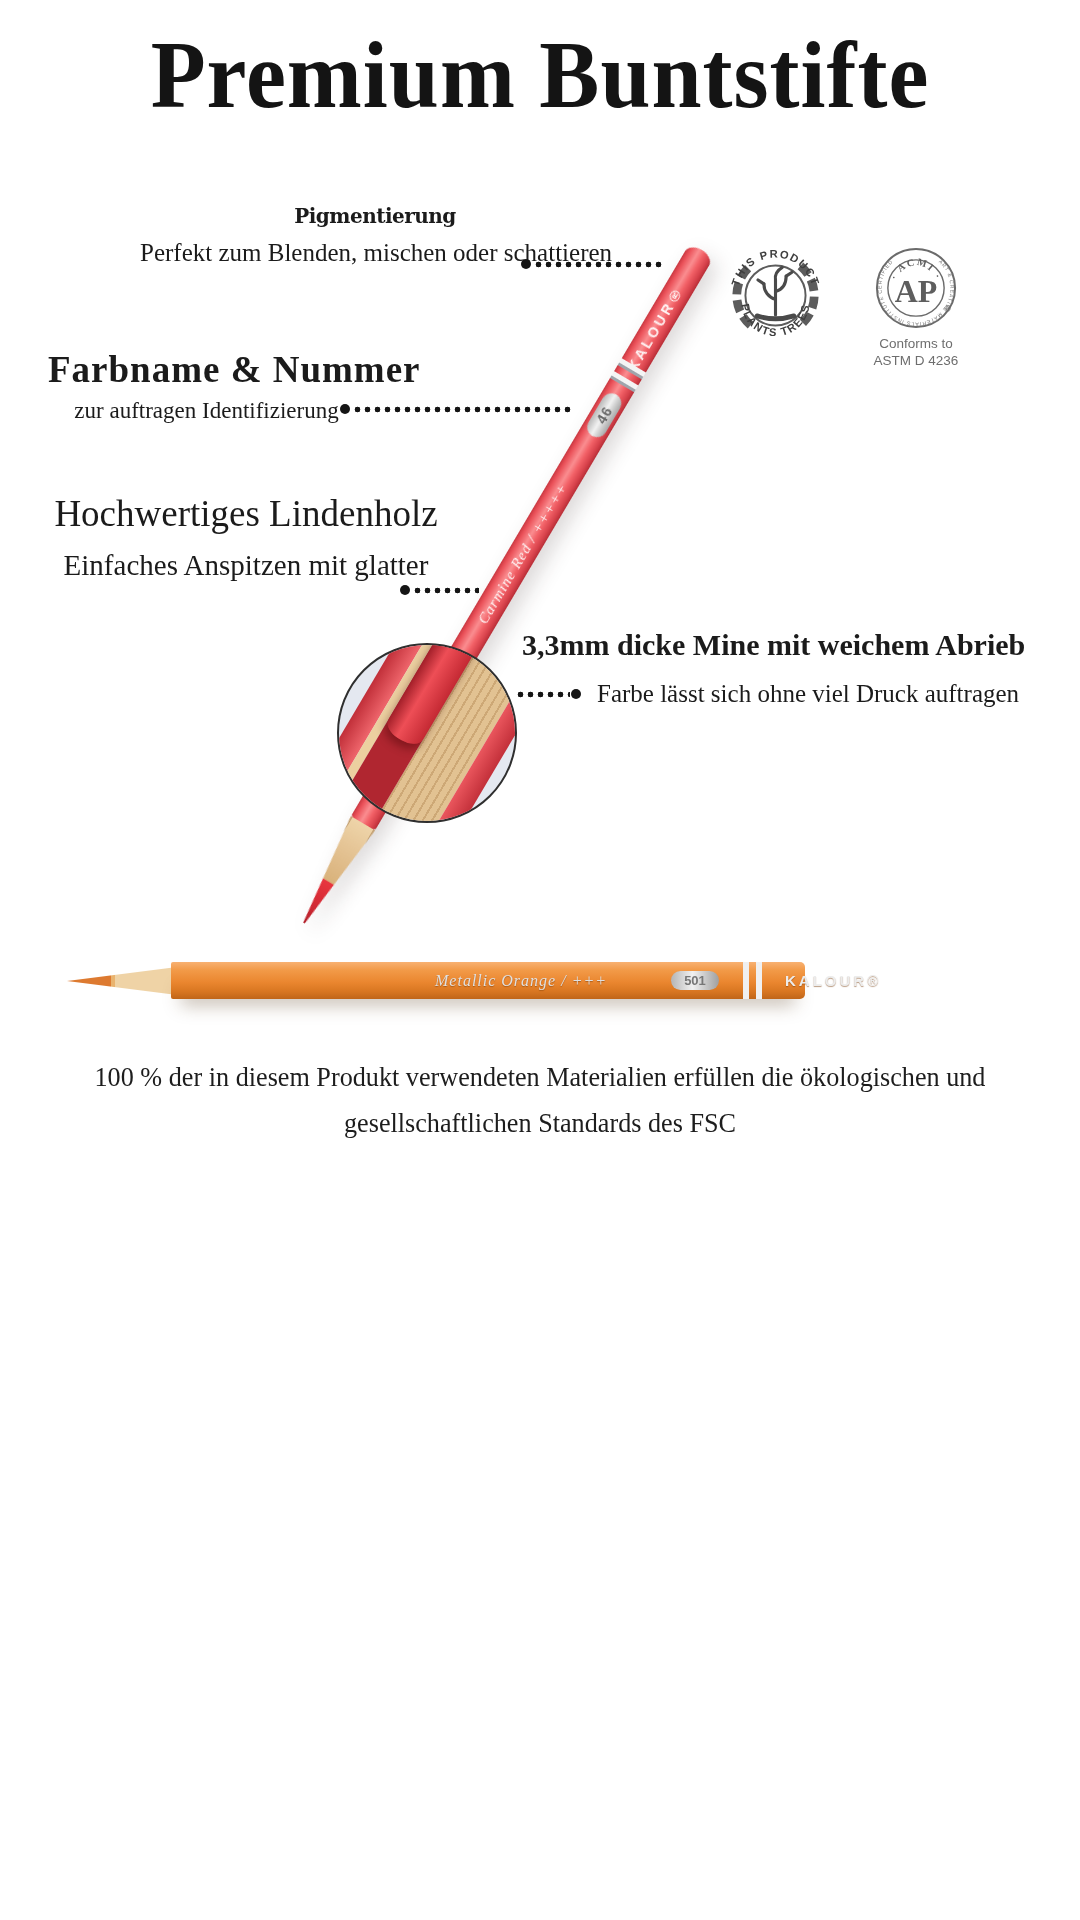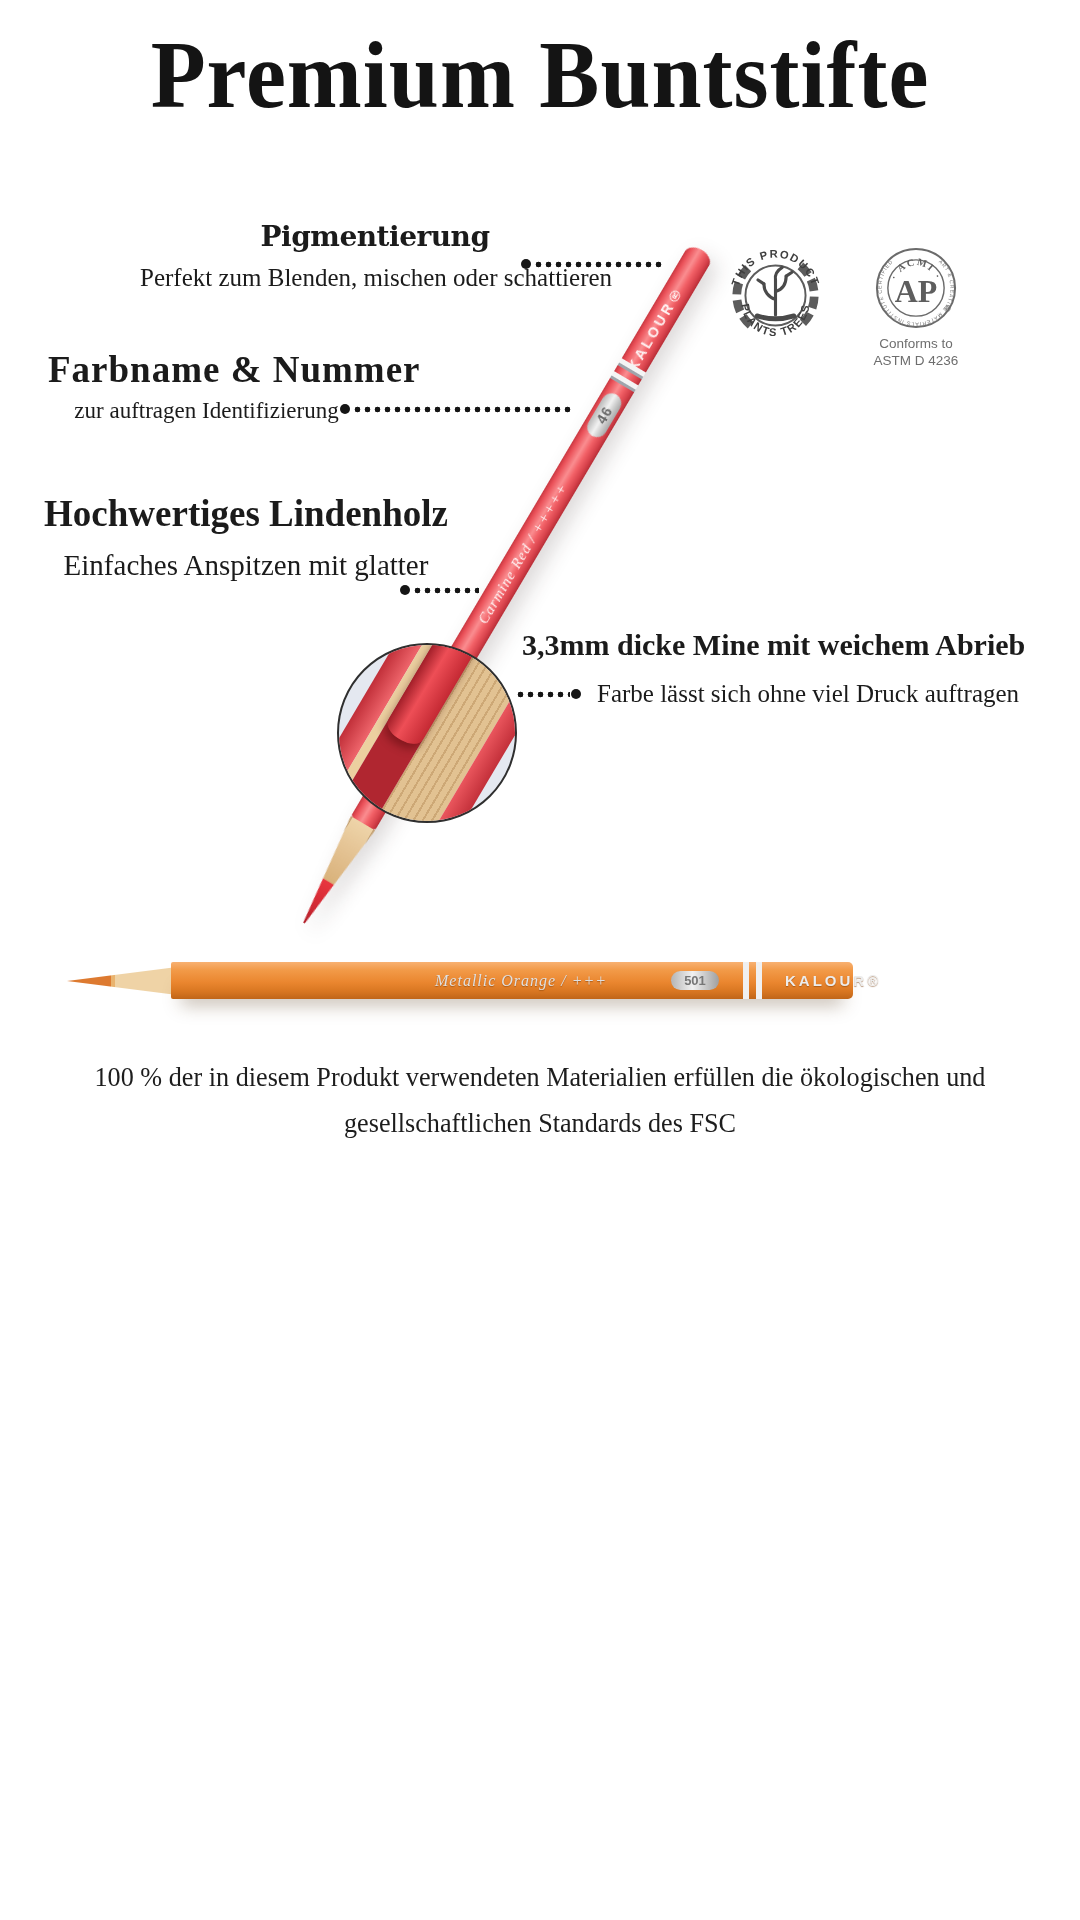--- a/index.html
+++ b/index.html
@@ -8,29 +8,29 @@
 
   
   .title{position:absolute;left:0;top:20px;width:1080px;margin:0;text-align:center;
          font-family:"Liberation Serif",serif;font-weight:bold;font-size:90px;letter-spacing:1px;
          color:#141414;transform:scaleY(1.06);transform-origin:top center;}
 
   
   .feat{position:absolute;}
   .f1{left:140px;top:196px;width:470px;text-align:center;}
   .f1 .t1{font-family:"DejaVu Serif",serif;font-weight:bold;font-size:25px;letter-spacing:-0.5px;}
-  .f1 .t2{font-family:"DejaVu Serif",serif;font-weight:bold;font-size:28px;margin-top:24px;letter-spacing:-0.5px;}
+  .f1 .t2{font-family:"DejaVu Serif",serif;font-weight:bold;font-size:20px;margin-top:8px;letter-spacing:-0.5px;}
   .f1 .d {font-size:25px;margin-top:11px;white-space:nowrap;}
 
   .f2{left:48px;top:348px;width:372px;text-align:center;}
   .f2 .t{font-size:37px;font-weight:bold;white-space:nowrap;letter-spacing:1px;}
   .f2 .d{font-size:23px;margin-top:7px;margin-right:55px;white-space:nowrap;}
 
   .f3{left:40px;top:492px;width:412px;text-align:center;}
-  .f3 .t {font-size:37px;font-weight:bold;white-space:nowrap;}
+  .f3 .t {font-size:37px;font-weight:normal;white-space:nowrap;}
   .f3 .d1{font-size:29px;margin-top:14px;white-space:nowrap;}
   .f3 .d2{font-size:29px;margin-top:15px;}
 
   .f4t{left:522px;top:628px;font-size:30px;font-weight:bold;white-space:nowrap;}
   .f4row{left:516px;top:680px;display:flex;align-items:center;justify-content:space-between;}
   .f4row .d{font-size:25px;margin-left:16px;white-space:nowrap;}
 
   
   .leader{position:absolute;display:flex;align-items:center;}
   .bullet{width:10px;height:10px;border-radius:50%;background:#151515;flex:none;margin-right:3px;}
@@ -86,21 +86,21 @@
             border-radius:0 0 18px 18px / 0 0 12px 12px;box-shadow:0 6px 8px rgba(60,0,0,.38);}
   .mc4{width:55px;background-color:#e2c292;
        background-image:repeating-linear-gradient(90deg,rgba(150,100,45,.28) 0 2px,rgba(0,0,0,0) 2px 8px);}
   .mc5{width:22px;background:linear-gradient(90deg,#ea565d,#c3303a);}
 
   
   .pencil-orange{position:absolute;left:67px;top:962px;width:878px;height:38px;z-index:1;}
   .op-tip{position:absolute;left:0;top:4px;width:110px;height:30px;
           clip-path:polygon(0 50%,100% 3%,100% 97%);
           background:linear-gradient(90deg,#dd7a30 0 40%,#e9b36e 40% 44%,#efd3a6 44% 100%);}
-  .op-body{position:absolute;left:104px;top:0;width:682px;height:37px;border-radius:2px 5px 5px 2px;
+  .op-body{position:absolute;left:104px;top:0;width:634px;height:37px;border-radius:2px 5px 5px 2px;
            background:linear-gradient(180deg,#f8b172 0%,#f29a48 22%,#ea862f 55%,#d87621 80%,#c06518 100%);
            box-shadow:0 16px 18px -10px rgba(90,60,30,.35);}
   .op-name{position:absolute;left:264px;top:0;height:37px;line-height:37px;font-size:16px;font-style:italic;
            letter-spacing:1px;color:#e0e0e0;text-shadow:0 1px 1px rgba(120,60,10,.55);white-space:nowrap;}
   .op-badge{position:absolute;left:500px;top:9px;width:48px;height:19px;border-radius:10px;
             background:linear-gradient(90deg,#b5b5b5,#f1f1f1 45%,#9f9f9f);text-align:center;line-height:19px;
             font-family:"Liberation Sans",sans-serif;font-size:13px;font-weight:bold;color:#777;}
   .op-bands{position:absolute;left:572px;top:0;width:22px;height:37px;
             background:linear-gradient(90deg,#f0f0f0 0 6px,rgba(0,0,0,0) 6px 13px,#f0f0f0 13px 19px,rgba(0,0,0,0) 19px);}
   .op-brand{position:absolute;left:614px;top:0;height:37px;line-height:37px;

